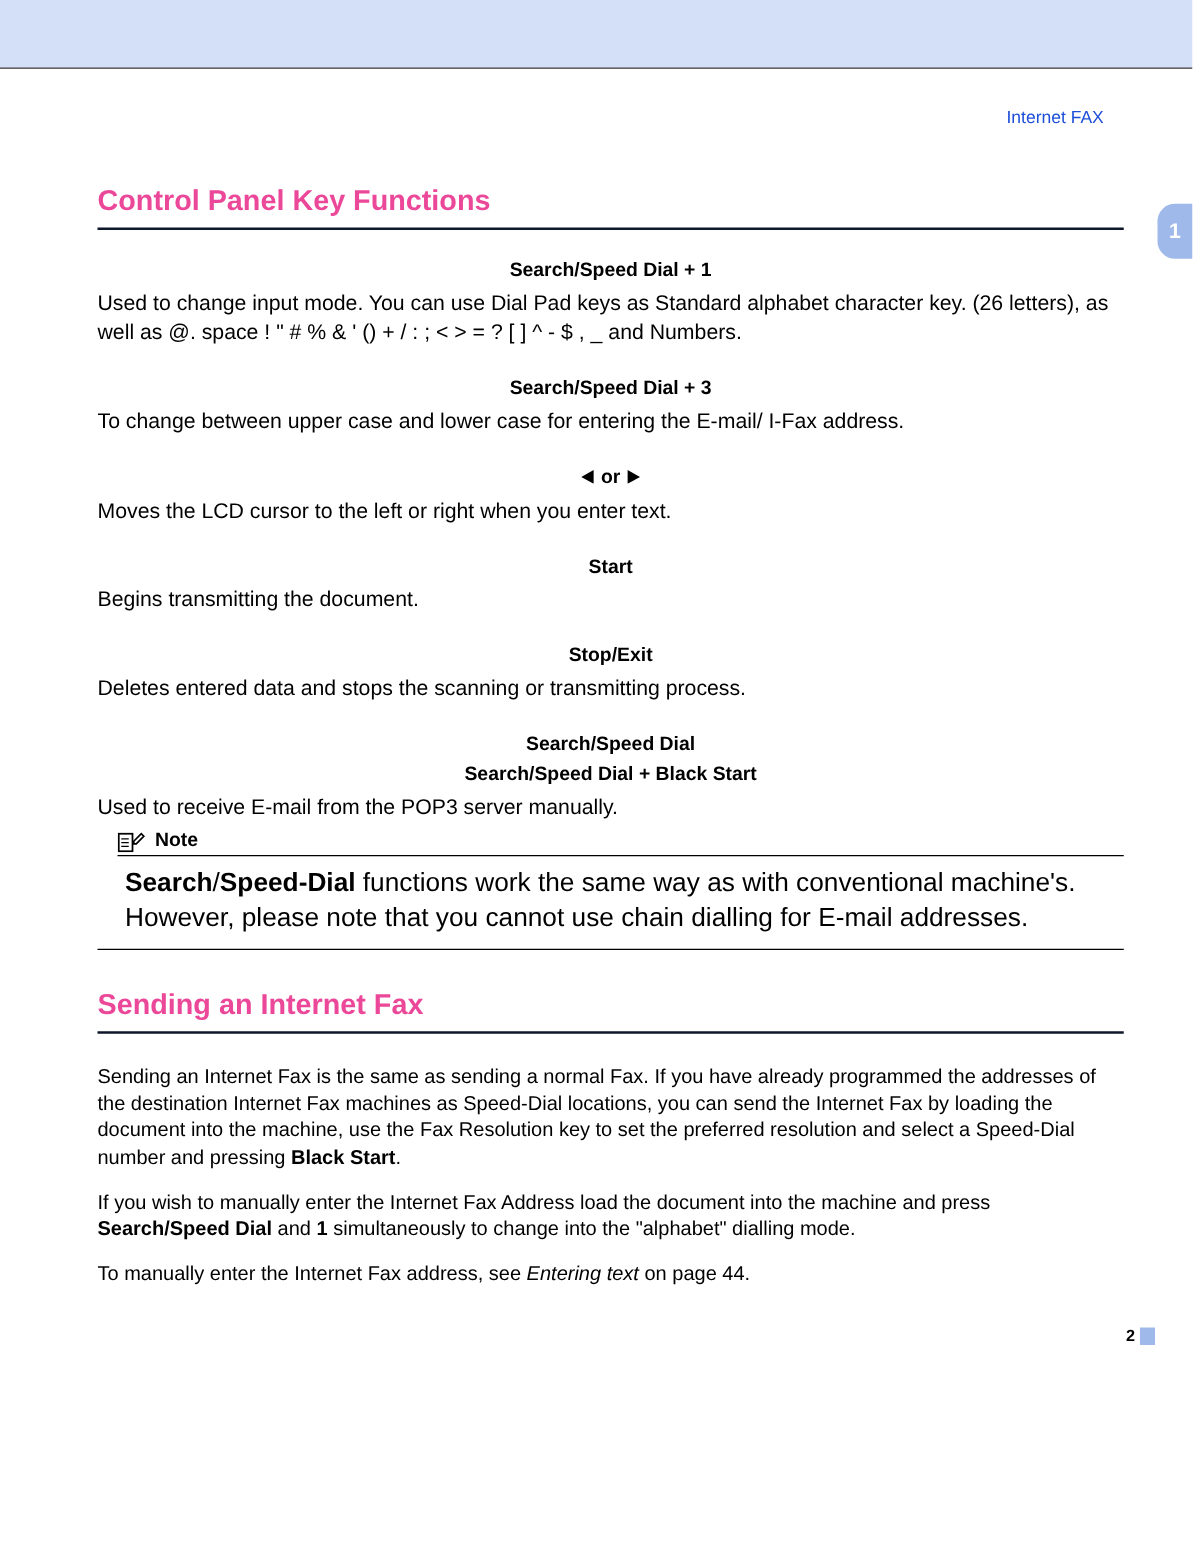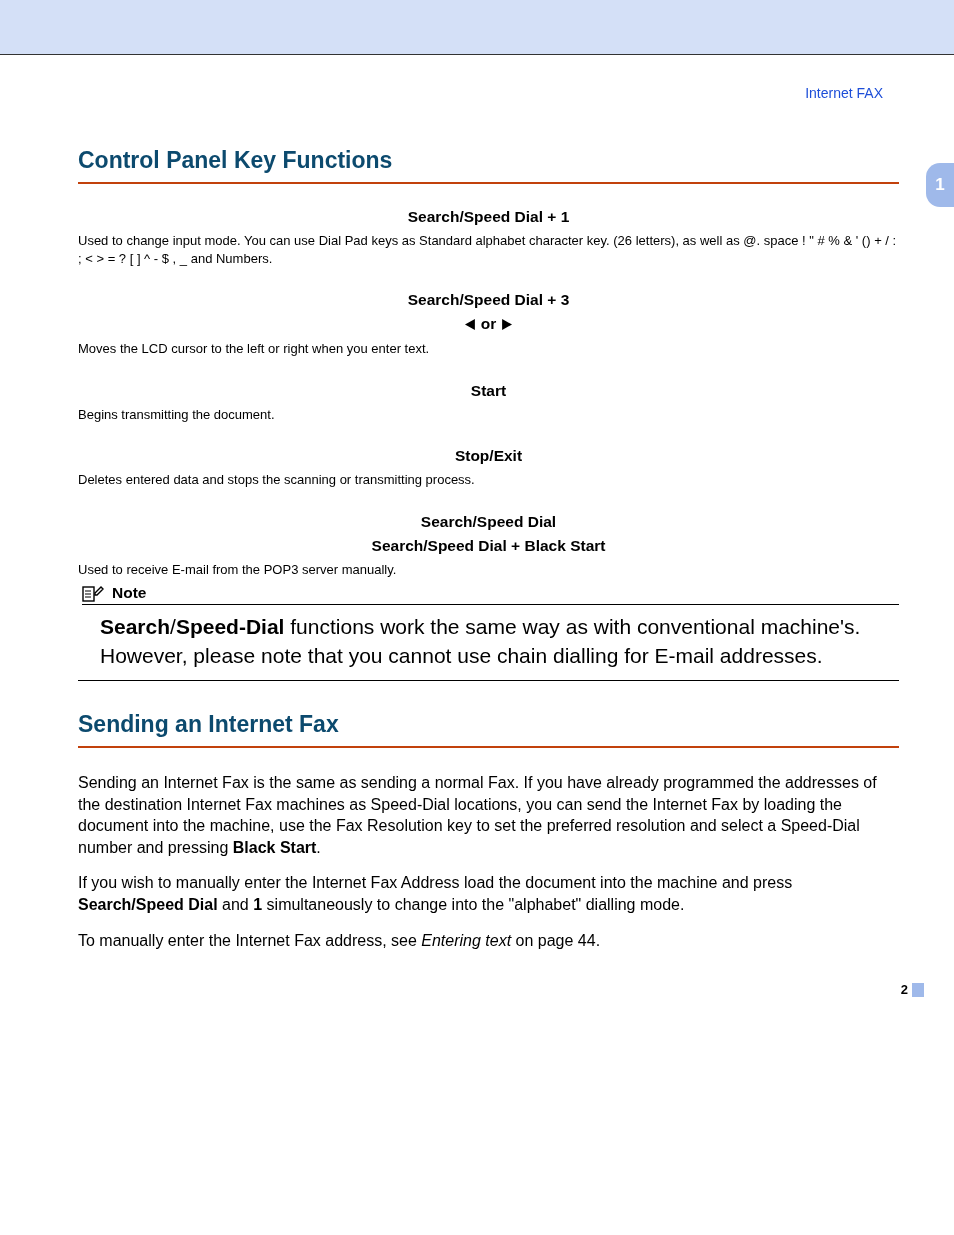--- a/index.html
+++ b/index.html
@@ -2,26 +2,26 @@
 <html><head>
 <meta charset="utf-8">
 <style>
   * { box-sizing: border-box; margin: 0; padding: 0; }
   html, body { width: 954px; font-family: Arial, Helvetica, sans-serif; color: #000; background: #fff; }
   .top-bar { height: 54px; background: #d4e0f7; }
   .top-rule { height: 1px; background: #333; }
   .page { position: relative; padding: 30px 55px 60px 78px; }
   .doc-header { text-align: right; font-size: 14px; color: #1d4ed8; margin-bottom: 46px; padding-right: 16px; }
   .side-tab { position: absolute; right: 0; top: 108px; width: 28px; height: 44px; background: #9fb9ea; border-top-left-radius: 14px; border-bottom-left-radius: 14px; color: #fff; font-weight: bold; font-size: 17px; display: flex; align-items: center; justify-content: center; }
-  h1.sec { font-size: 23px; font-weight: bold; color: #0c4a6e; padding-bottom: 8px; border-bottom: 2px solid #c2410c; margin-bottom: 24px; }
+  h1.sec { font-size: 23px; font-weight: bold; color: #ec4899; padding-bottom: 8px; border-bottom: 2px solid #0f172a; margin-bottom: 24px; }
   .item-head { font-weight: bold; font-size: 15.5px; margin-bottom: 6px; text-align: center; }
-  .item-body { font-size: 13px; line-height: 1.35; margin-bottom: 24px; }
+  .item-body { font-size: 17px; line-height: 1.35; margin-bottom: 24px; }
   .arrows .tri { display:inline-block; vertical-align: -1px; }
   .note-block { margin-top: -4px; }
-  .note-head { display: flex; align-items: flex-end; gap: 8px; border-bottom: 1px solid #000; padding-bottom: 2px; margin-left: 4px; }
+  .note-head { display: flex; align-items: flex-end; gap: 8px; border-bottom: 1px solid #000; padding-bottom: 2px; margin-left: 16px; }
   .note-head .icon { width: 22px; height: 18px; }
   .note-head .lbl { font-weight: bold; font-size: 15.5px; }
   .note-body { font-size: 21px; line-height: 1.35; padding: 8px 0 10px 22px; border-bottom: 1px solid #000; }
   .sec2-gap { height: 30px; }
   p.body { font-size: 16px; line-height: 1.35; margin-bottom: 14px; }
   .b { font-weight: bold; }
   .i { font-style: italic; }
   .page-num { position: absolute; right: 46px; bottom: 28px; font-size: 13px; font-weight: bold; }
   .page-num-bar { position: absolute; right: 30px; bottom: 28px; width: 12px; height: 14px; background: #9fb9ea; }
 </style>
@@ -39,20 +39,21 @@
 
   <h1 class="sec">Control Panel Key Functions</h1>
 
   <div>
     <div class="item-head">Search/Speed Dial + 1</div>
     <div class="item-body">Used to change input mode. You can use Dial Pad keys as Standard alphabet character key. (26 letters), as well as @. space ! " # % &amp; ' () + / : ; &lt; &gt; = ? [ ] ^ - $ , _  and Numbers.</div>
   </div>
 
   <div>
     <div class="item-head">Search/Speed Dial + 3</div>
+    <div class="item-body">To change between upper case and lower case for entering the E-mail/ I-Fax address.</div>
   </div>
 
   <div>
     <div class="item-head arrows">
       <span class="tri">
         <svg width="11" height="11" viewBox="0 0 10 10">
             <polygon points="9,0 9,10 0,5" fill="#000"></polygon>
           </svg>
       </span>
       <span> or </span>

